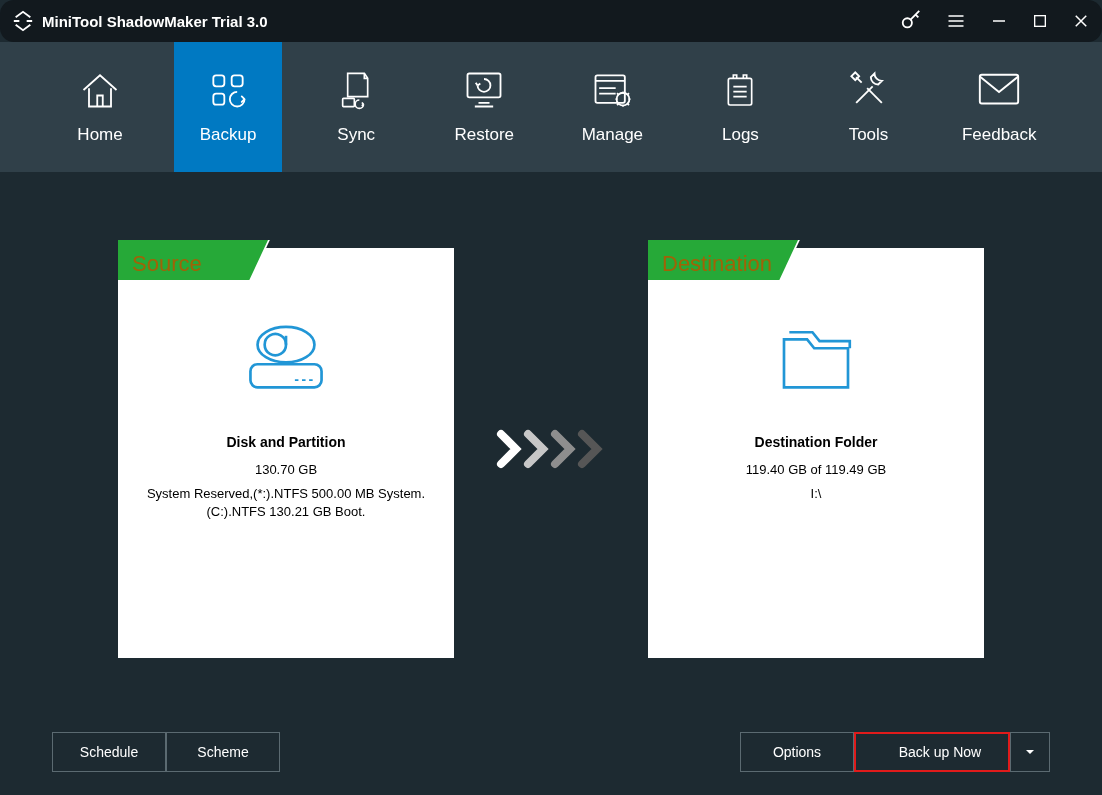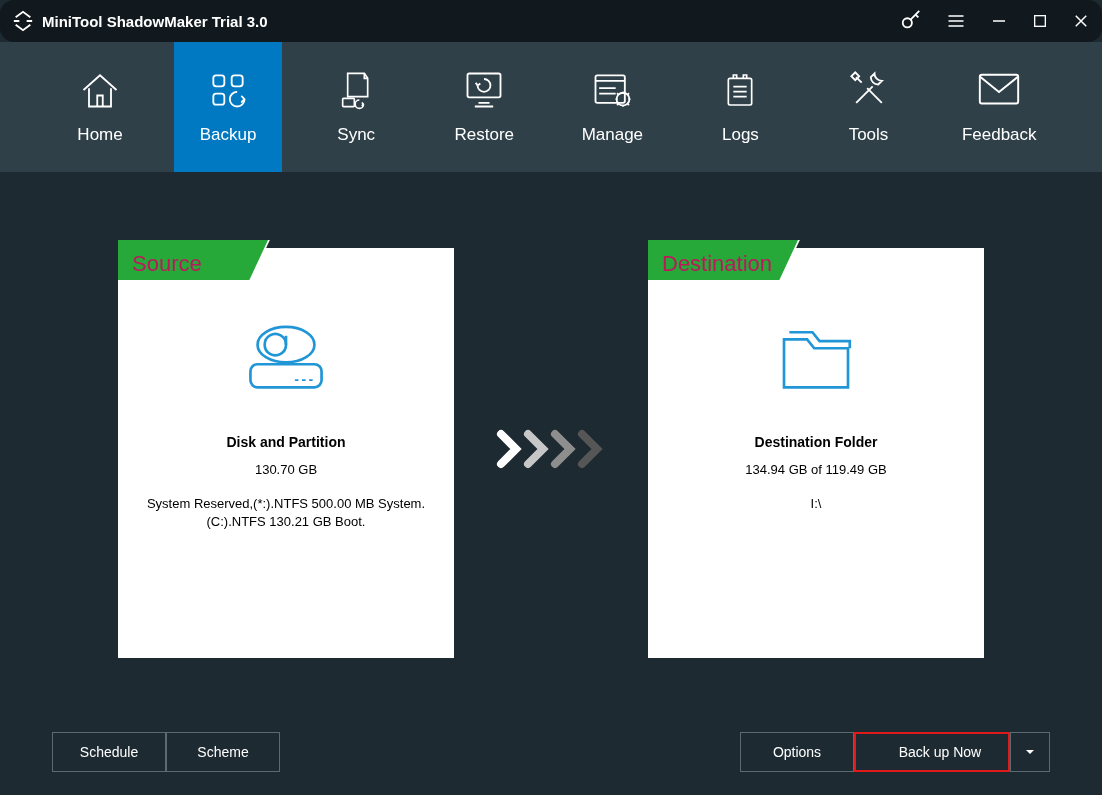--- a/index.html
+++ b/index.html
@@ -84,38 +84,38 @@
     margin-left: -20px;
   }
   .card-header .green-label {
     position: absolute;
     left: 14px;
     top: 0;
     height: 48px;
     display: flex;
     align-items: center;
     font-size: 22px;
-    color: #be185d;
+    color: #a16207;
   }
   .card-header .dark-stripe {
     position: absolute;
     left: 150px;
     top: 0;
     height: 8px;
     width: 300px;
     background: #1d2a31;
     transform: skewX(-25deg);
   }
   .card-body {
     padding: 38px 14px 0;
     text-align: center;
   }
   .card-icon { margin: 0 auto 36px; display:flex; justify-content:center;}
   .card-title { font-weight: bold; font-size: 14px; margin-bottom: 12px;}
-  .card-sub { font-size: 13px; margin-bottom: 18px;}
+  .card-sub { font-size: 13px; margin-bottom: 8px;}
   .card-detail { font-size: 13px; line-height: 1.4; }
   .arrows {
     flex: 1;
     display: flex;
     align-items: center;
     justify-content: center;
     height: 418px;
   }
   
   .bottom {
@@ -322,21 +322,21 @@
       <div class="green-label">Destination</div>
     </div>
     <div class="card-body">
       <div class="card-icon">
         <svg width="90" height="80" viewBox="0 0 100 90" fill="none" stroke="#2196d6" stroke-width="3">
           <path d="M14 24 h26 l8 10 h38 v44 h-72 z"></path>
           <path d="M20 16 h26 l8 10 h34 v8"></path>
         </svg>
       </div>
       <div class="card-title">Destination Folder</div>
-      <div class="card-sub">134.94 GB of 119.49 GB</div>
+      <div class="card-sub">119.40 GB of 119.49 GB</div>
       <div class="card-detail">I:\</div>
     </div>
   </div>
 </div>
 
 <div class="bottom">
   <div class="btn">Schedule</div>
   <div class="btn">Scheme</div>
   <div class="spacer"></div>
   <div class="btn">Options</div>

